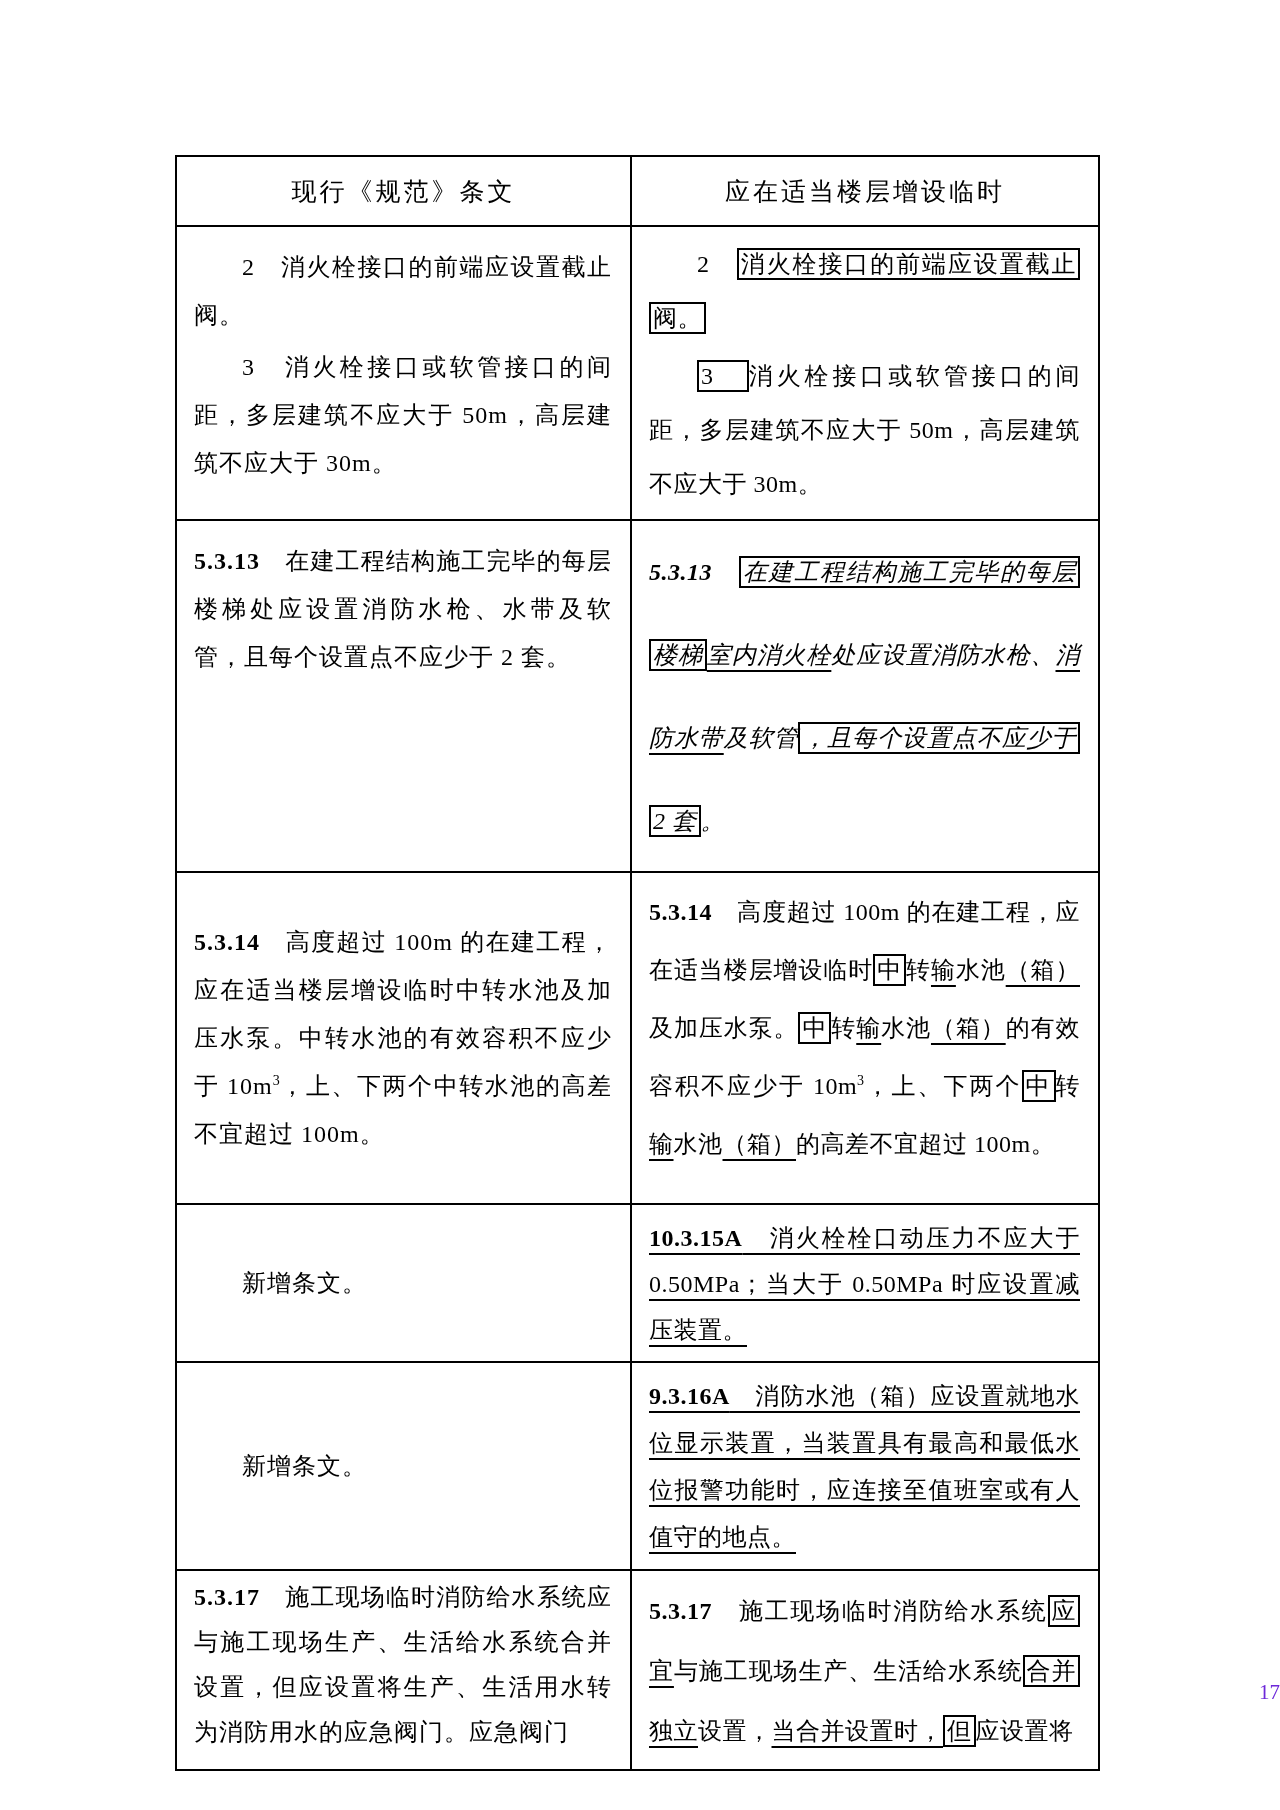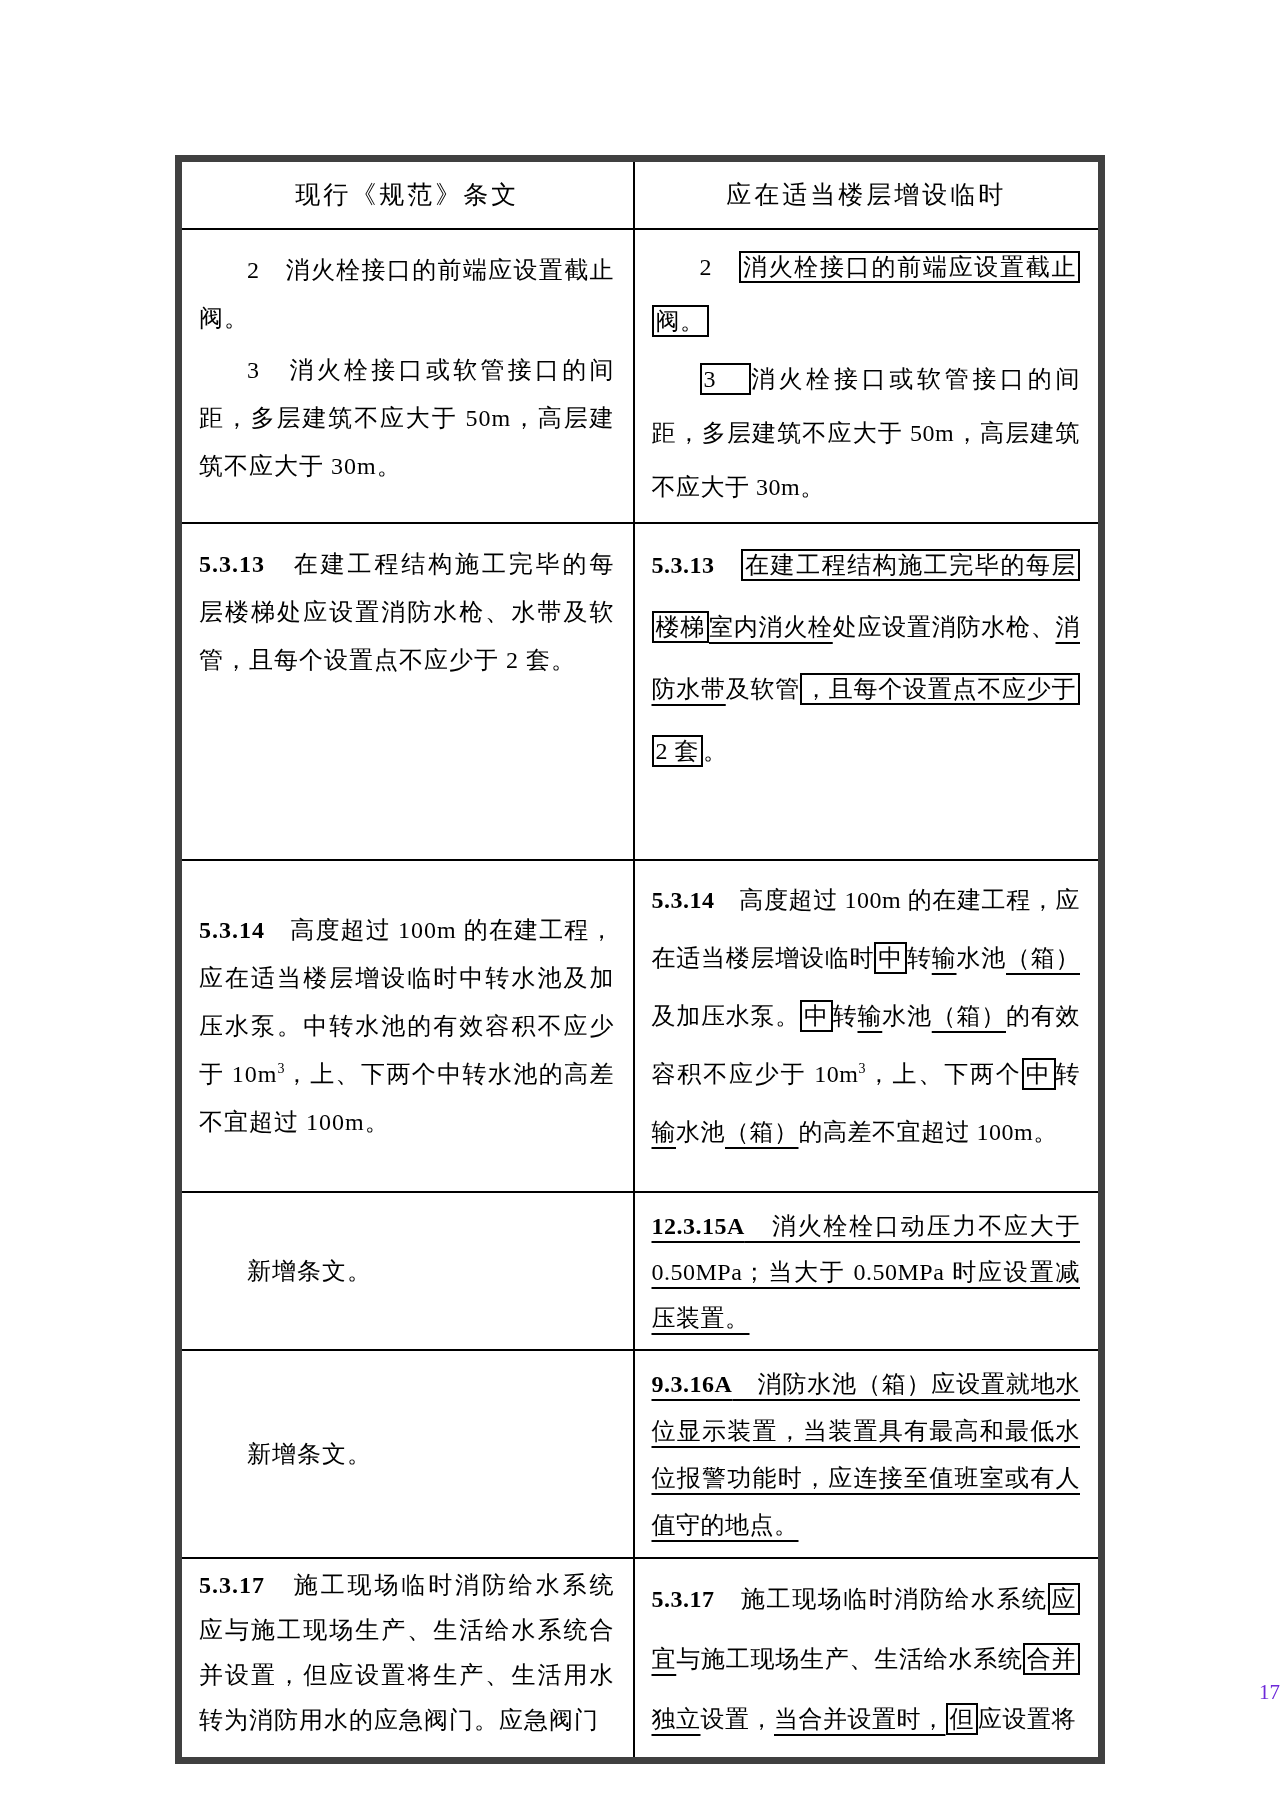--- a/index.html
+++ b/index.html
@@ -4,36 +4,36 @@
 <style>
   html,body{margin:0;padding:0;background:#ffffff;}
   body{
     width:1280px;height:1810px;position:relative;
     font-family:"Liberation Serif","DejaVu Serif",serif;
     color:#000;
   }
   table.cmp{
     position:absolute;left:175px;top:155px;width:923px;
     border-collapse:collapse;table-layout:fixed;
-    border:7px solid #404040;
+    border:1px solid #404040;
   }
   col.col-left{width:455px;}
   col.col-right{width:468px;}
   th,td{border:2px solid #000;overflow:hidden;}
   th.hc{
     font-weight:normal;font-size:25px;letter-spacing:3px;
     text-align:center;vertical-align:middle;padding:0;
   }
   .cell{font-size:24px;text-align:justify;vertical-align:top;}
   .lcell{padding:12px 14px 4px 13px;letter-spacing:1px;}
   .rcell{padding:6px 14px 4px 13px;letter-spacing:0.5px;}
   .vmid{vertical-align:middle;padding-top:0;padding-bottom:0;}
   .lh45{line-height:45px;} .lh46{line-height:46px;} .lh47{line-height:47px;}
   .lh48{line-height:48px;} .lh54{line-height:54px;} .lh58{line-height:58px;}
-  .lh60{line-height:60px;} .lh63{line-height:62px;}
+  .lh60{line-height:60px;} .lh63{line-height:83px;font-style:italic;}
   .r-head{height:70px;} .r1{height:287px;} .r2{height:337px;}
   .r3{height:332px;} .r4{height:152px;} .r5{height:202px;} .r6{height:194px;}
   .para{margin:4px;}
   .para.indent{text-indent:2em;}
   .seg-bold{font-weight:bold;}
   .seg-box{
     border:2px solid #000;padding:1px 2px;
     -webkit-box-decoration-break:clone;box-decoration-break:clone;
   }
   .seg-u{
@@ -91,21 +91,21 @@
           </td>
         <td class="cell rcell lh58">
             <p class="para"><span class="seg-bold">5.3.14</span><span class="seg-plain">　高度超过 100m 的在建工程，应在适当楼层增设临时</span><span class="seg-box">中</span><span class="seg-plain">转</span><span class="seg-u">输</span><span class="seg-plain">水池</span><span class="seg-u">（箱）</span><span class="seg-plain">及加压水泵。</span><span class="seg-box">中</span><span class="seg-plain">转</span><span class="seg-u">输</span><span class="seg-plain">水池</span><span class="seg-u">（箱）</span><span class="seg-plain">的有效容积不应少于 10m</span><span class="seg-sup">3</span><span class="seg-plain">，上、下两个</span><span class="seg-box">中</span><span class="seg-plain">转</span><span class="seg-u">输</span><span class="seg-plain">水池</span><span class="seg-u">（箱）</span><span class="seg-plain">的高差不宜超过 100m。</span></p>
           </td>
       </tr>
       <tr class="r4">
         <td class="cell lcell lh48 vmid">
             <p class="para indent"><span class="seg-plain">新增条文。</span></p>
           </td>
         <td class="cell rcell lh46">
-            <p class="para"><span class="seg-boldu">12.3.15A</span><span class="seg-u">　消火栓栓口动压力不应大于 0.50MPa；当大于 0.50MPa 时应设置减压装置。</span></p>
+            <p class="para"><span class="seg-boldu">10.3.15A</span><span class="seg-u">　消火栓栓口动压力不应大于 0.50MPa；当大于 0.50MPa 时应设置减压装置。</span></p>
           </td>
       </tr>
       <tr class="r5">
         <td class="cell lcell lh48 vmid">
             <p class="para indent"><span class="seg-plain">新增条文。</span></p>
           </td>
         <td class="cell rcell lh47">
             <p class="para"><span class="seg-boldu">9.3.16A</span><span class="seg-u">　消防水池（箱）应设置就地水位显示装置，当装置具有最高和最低水位报警功能时，应连接至值班室或有人值守的地点。</span></p>
           </td>
       </tr>

